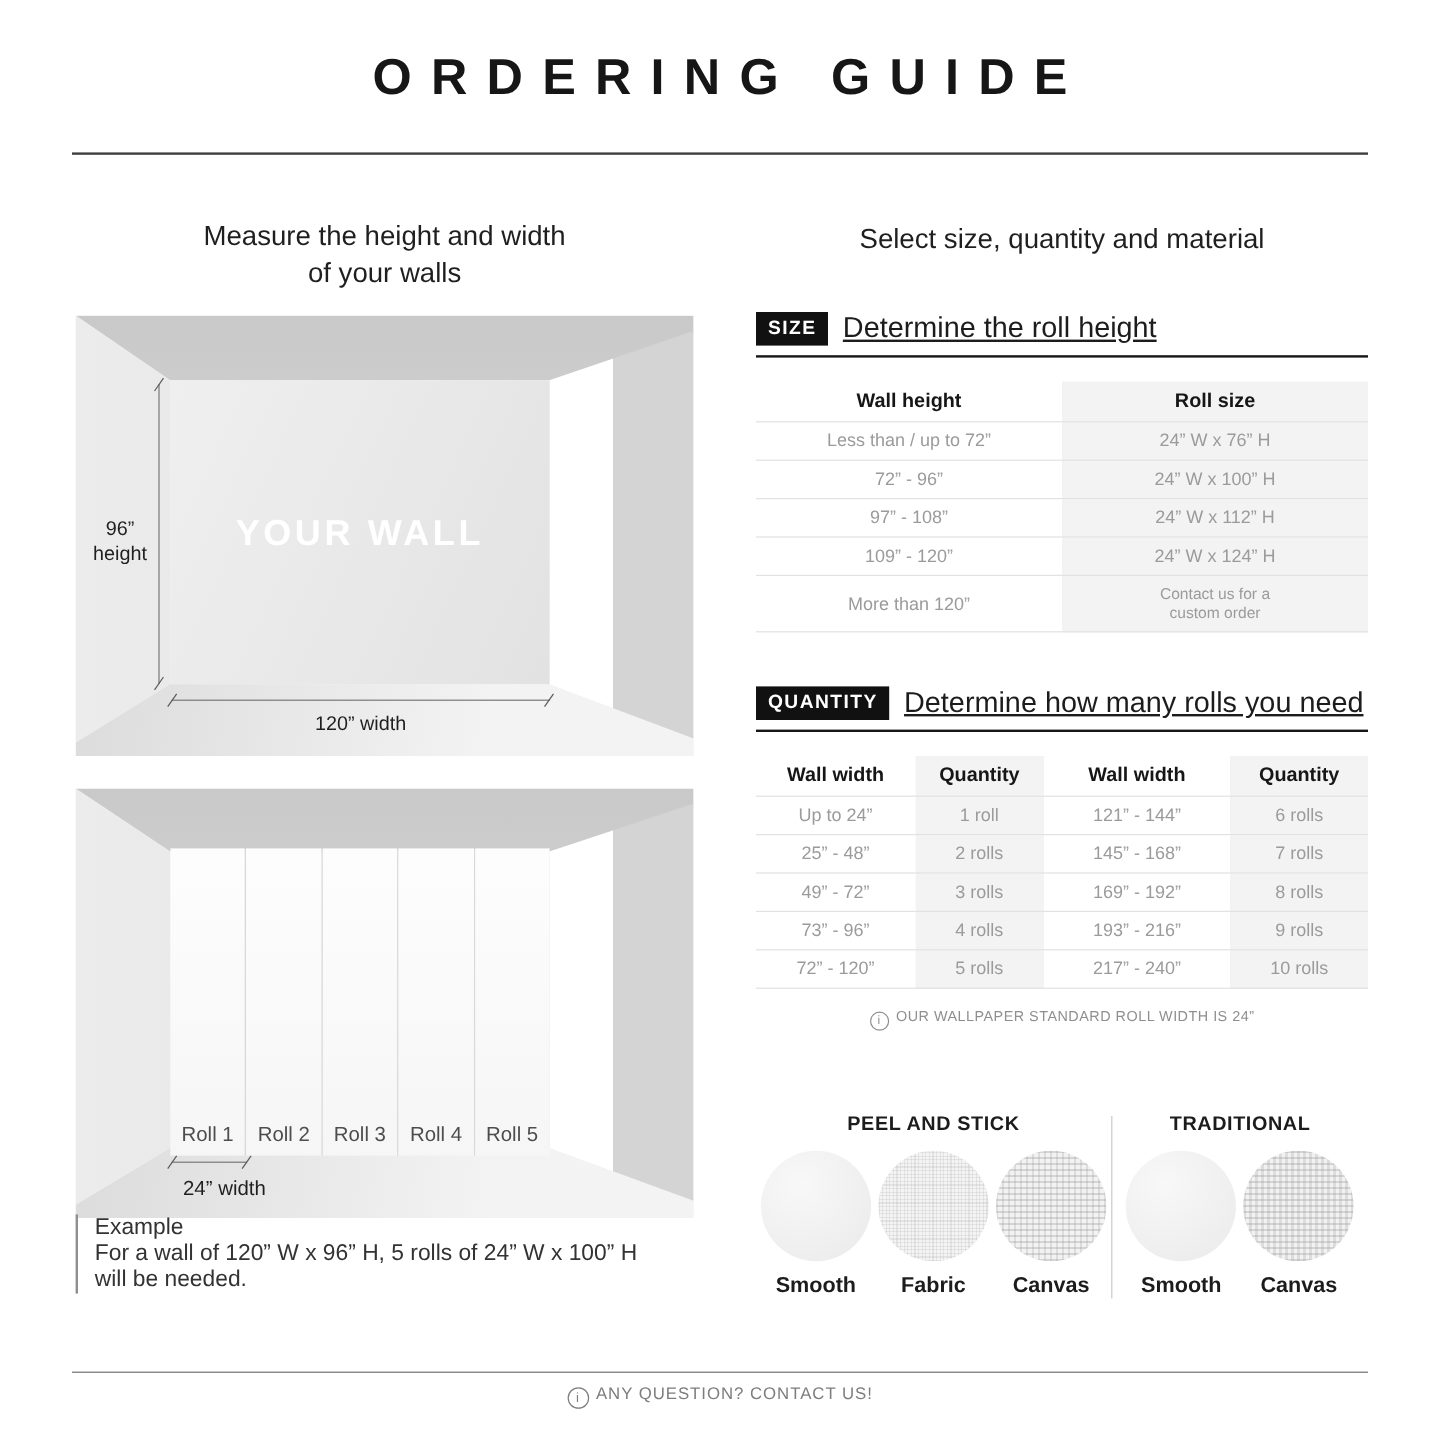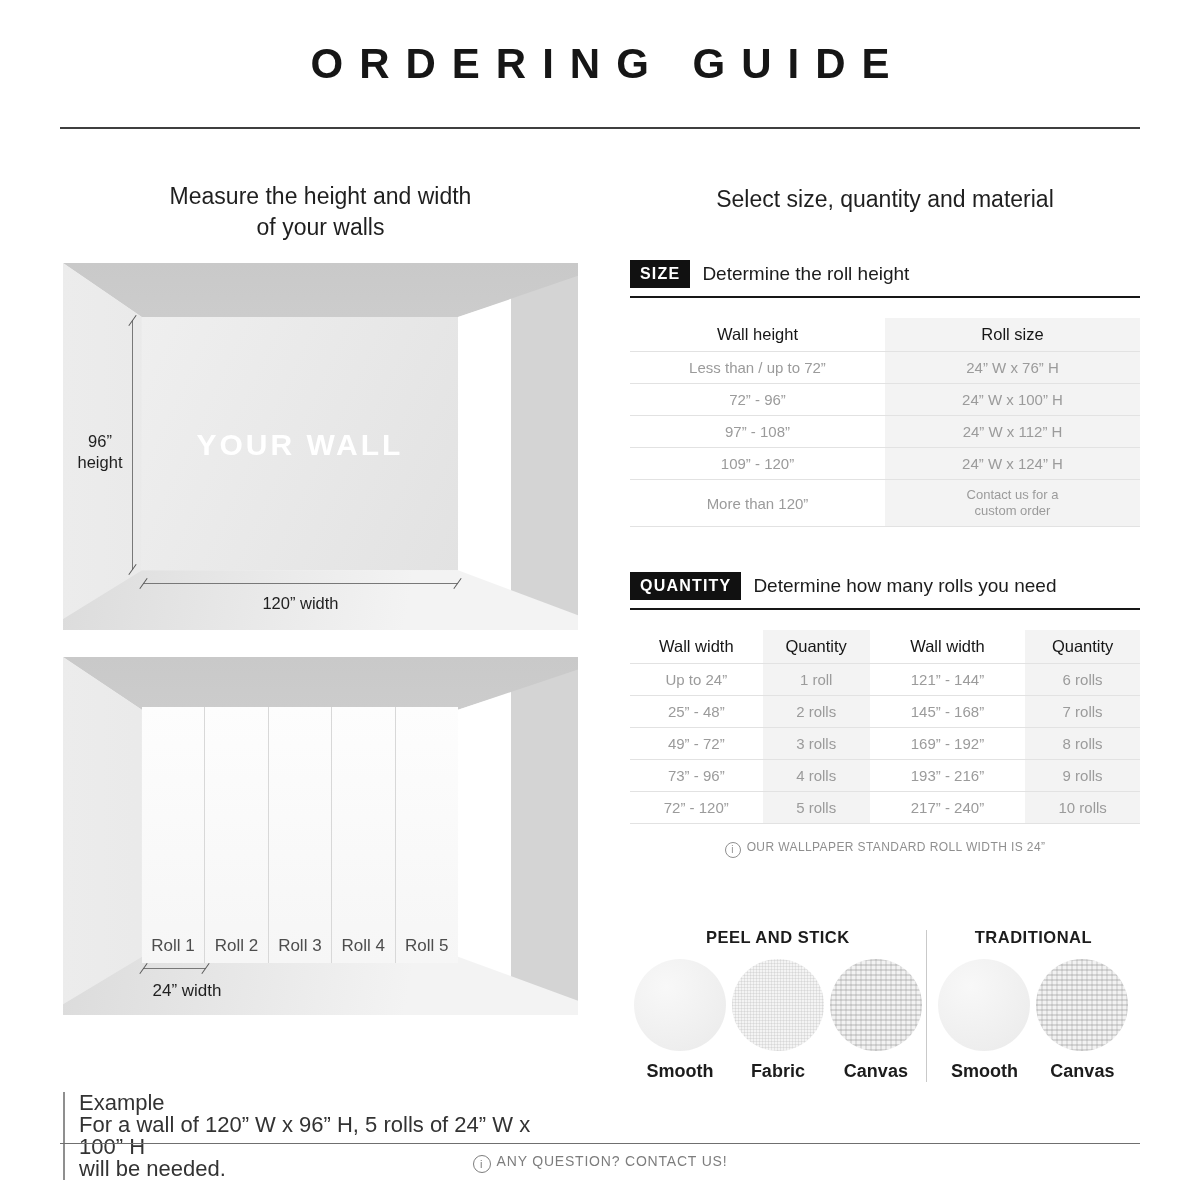--- a/index.html
+++ b/index.html
@@ -61,37 +61,37 @@
   .dim-h::before{left:0;}
   .dim-h::after{right:0;}
   .dim-h1{left:80px;top:320px;width:315px;}
   .dim-h1-label{position:absolute;left:80px;top:331px;width:315px;text-align:center;
                 font-size:16.5px;color:#1f1f1f;}
   .dim-h2{left:80px;top:311px;width:63px;}
   .dim-h2-label{position:absolute;left:60px;top:324px;width:128px;text-align:center;
                 font-size:17px;color:#1f1f1f;}
 
   
-  .example{position:absolute;left:63px;top:1092px;width:480px;border-left:2px solid #8f8f8f;
-           padding-left:14px;font-size:22px;line-height:22px;color:#333;}
+  .example{position:absolute;left:63px;top:1012px;width:480px;border-left:2px solid #8f8f8f;
+           padding-left:14px;font-size:19px;line-height:22px;color:#333;}
 
   
   .section{position:absolute;left:630px;width:510px;}
   .size-section{top:260px;}
   .quantity-section{top:572px;}
   .material-section{top:910px;}
   .sec-head{display:flex;align-items:center;gap:12px;border-bottom:2px solid #161616;
             padding-bottom:8px;}
   .badge{background:#111111;color:#ffffff;font-weight:700;font-size:16px;
          letter-spacing:1.2px;padding:5px 10px;white-space:nowrap;}
-  .subtitle{font-size:19px;color:#1c1c1c;white-space:nowrap;}
+  .subtitle{font-size:24px;color:#1c1c1c;white-space:nowrap;text-decoration:underline;}
 
   table{width:100%;border-collapse:collapse;margin-top:20px;}
   th,td{text-align:center;border-bottom:1px solid #e2e2e2;padding:7px 4px;}
-  th{font-size:16.5px;font-weight:400;color:#161616;}
+  th{font-size:16.5px;font-weight:700;color:#161616;}
   td{font-size:15px;color:#9b9b9b;}
   .alt{background:#f3f3f3;}
   .cell-narrow{display:inline-block;max-width:120px;font-size:13px;line-height:16px;}
 
   .note{margin-top:16px;text-align:center;font-size:12px;letter-spacing:0.4px;color:#8f8f8f;}
   .info-icon{display:inline-block;width:14px;height:14px;border:1px solid #8f8f8f;border-radius:50%;
              font-size:10px;line-height:14px;text-align:center;vertical-align:-2px;margin-right:6px;}
   .info-icon::before{content:"i";}
 
   

